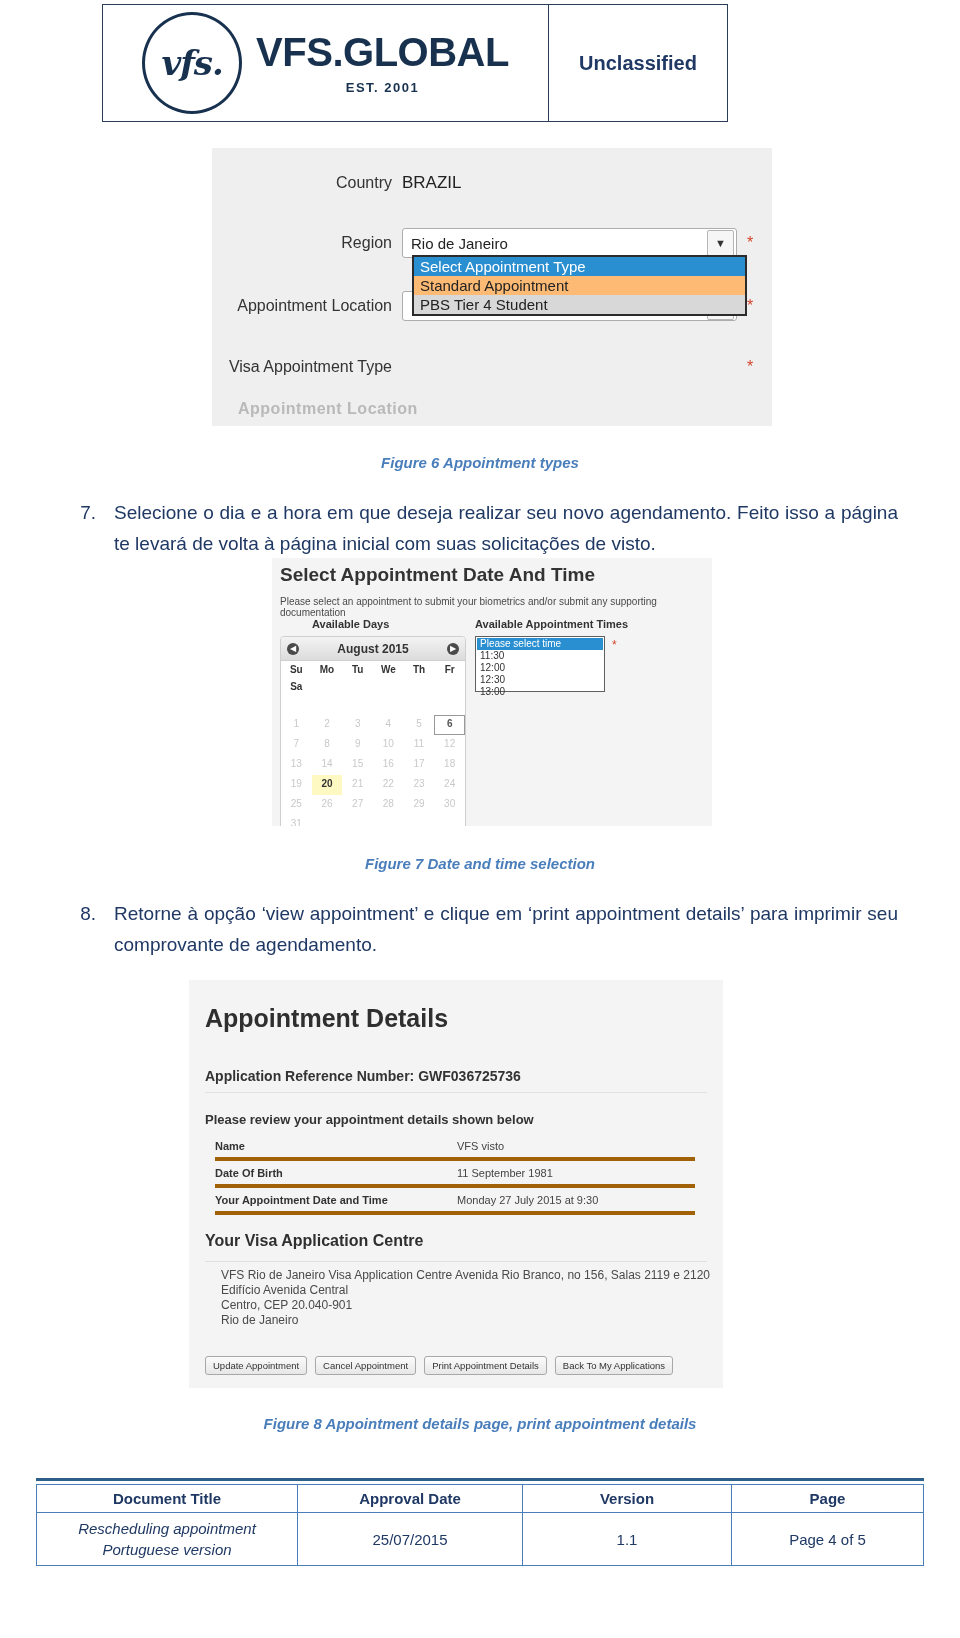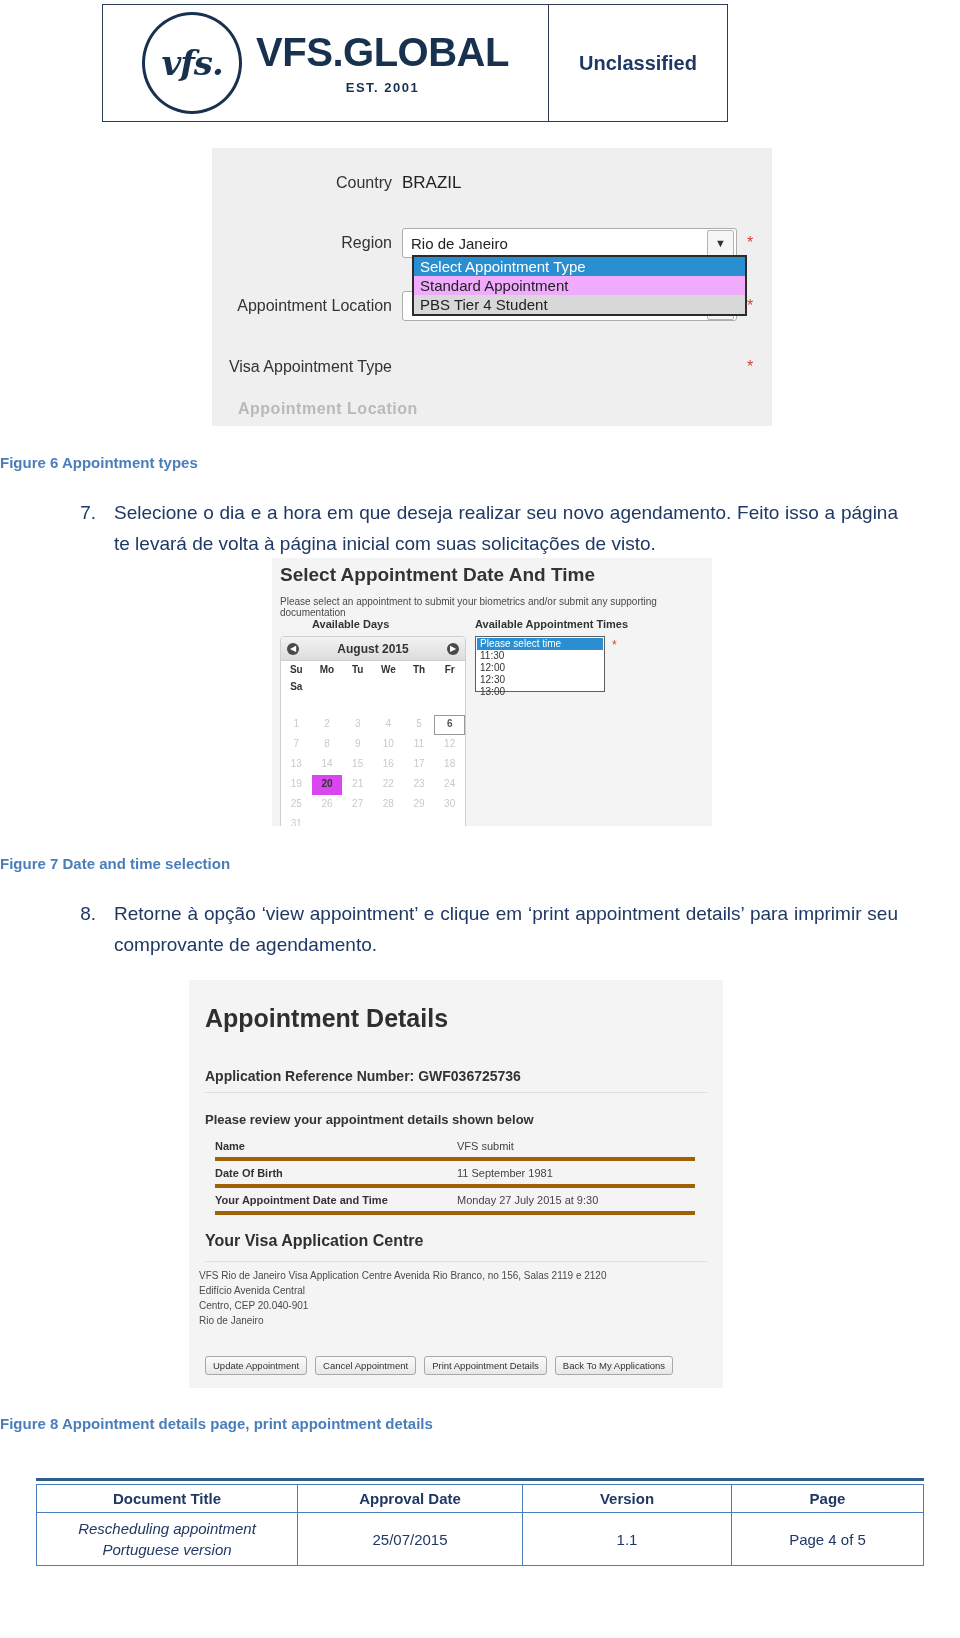--- a/index.html
+++ b/index.html
@@ -149,21 +149,21 @@
     color: #d4442b;
     font-size: 16px;
     margin-left: 10px;
   }
   .f6open {
     position: absolute;
     left: 200px;
     top: 107px;
     width: 335px;
     border: 2px solid #2b2b2b;
-    background: #f0abfc;
+    background: #fdba74;
     box-sizing: border-box;
   }
   .f6opt {
     font-size: 15px;
     padding: 1px 6px;
     color: #222;
     white-space: nowrap;
   }
   .f6opt.sel {
     background: #2a8fd0;
@@ -180,24 +180,25 @@
     font-weight: bold;
     color: #b9b9b9;
     letter-spacing: 0.5px;
   }
 
   
   .caption {
     position: absolute;
     width: 960px;
     left: 0;
-    text-align: left;
+    text-align: center;
     color: #4a7ebb;
     font-weight: bold;
     font-size: 15px;
+    font-style: italic;
   }
   .step {
     position: absolute;
     left: 62px;
     width: 836px;
     font-size: 19px;
     line-height: 31px;
     color: #1f3864;
     text-align: justify;
   }
@@ -312,21 +313,21 @@
   .cal-day.today {
     color: #555;
     font-weight: bold;
     border: 1px solid #999;
     padding: 2px 0;
     background: #fff;
   }
   .cal-day.selected {
     color: #333;
     font-weight: bold;
-    background: #d946ef;
+    background: #fef9c3;
   }
   .timesbox {
     position: absolute;
     left: 203px;
     top: 78px;
     width: 130px;
     height: 56px;
     background: #fff;
     border: 1px solid #5f5f5f;
     box-sizing: border-box;
@@ -422,23 +423,23 @@
   .ap-vac-title {
     position: absolute;
     left: 16px;
     top: 252px;
     font-size: 16px;
     font-weight: bold;
     color: #2f2f2f;
   }
   .ap-addr {
     position: absolute;
-    left: 10px;
+    left: 32px;
     top: 288px;
-    font-size: 10px;
+    font-size: 12px;
     line-height: 15px;
     color: #4a4a4a;
   }
   .ap-buttons {
     position: absolute;
     left: 16px;
     top: 376px;
     display: flex;
     gap: 8px;
   }
@@ -633,21 +634,21 @@
 
 <div class="shot" id="fig8">
   <div class="ap-title">Appointment Details</div>
   <div class="ap-ref">Application Reference Number: GWF036725736</div>
   <div class="ap-rule" style="top:112px;"></div>
   <div class="ap-review">Please review your appointment details shown below</div>
 
   <div class="ap-table">
     <div class="ap-row">
       <div class="k">Name</div>
-      <div class="v">VFS  submit</div>
+      <div class="v">VFS  visto</div>
     </div>
     <div class="ap-row">
       <div class="k">Date Of Birth</div>
       <div class="v">11 September 1981</div>
     </div>
     <div class="ap-row">
       <div class="k">Your Appointment Date and Time</div>
       <div class="v">Monday 27 July 2015  at  9:30</div>
     </div>
   </div>

